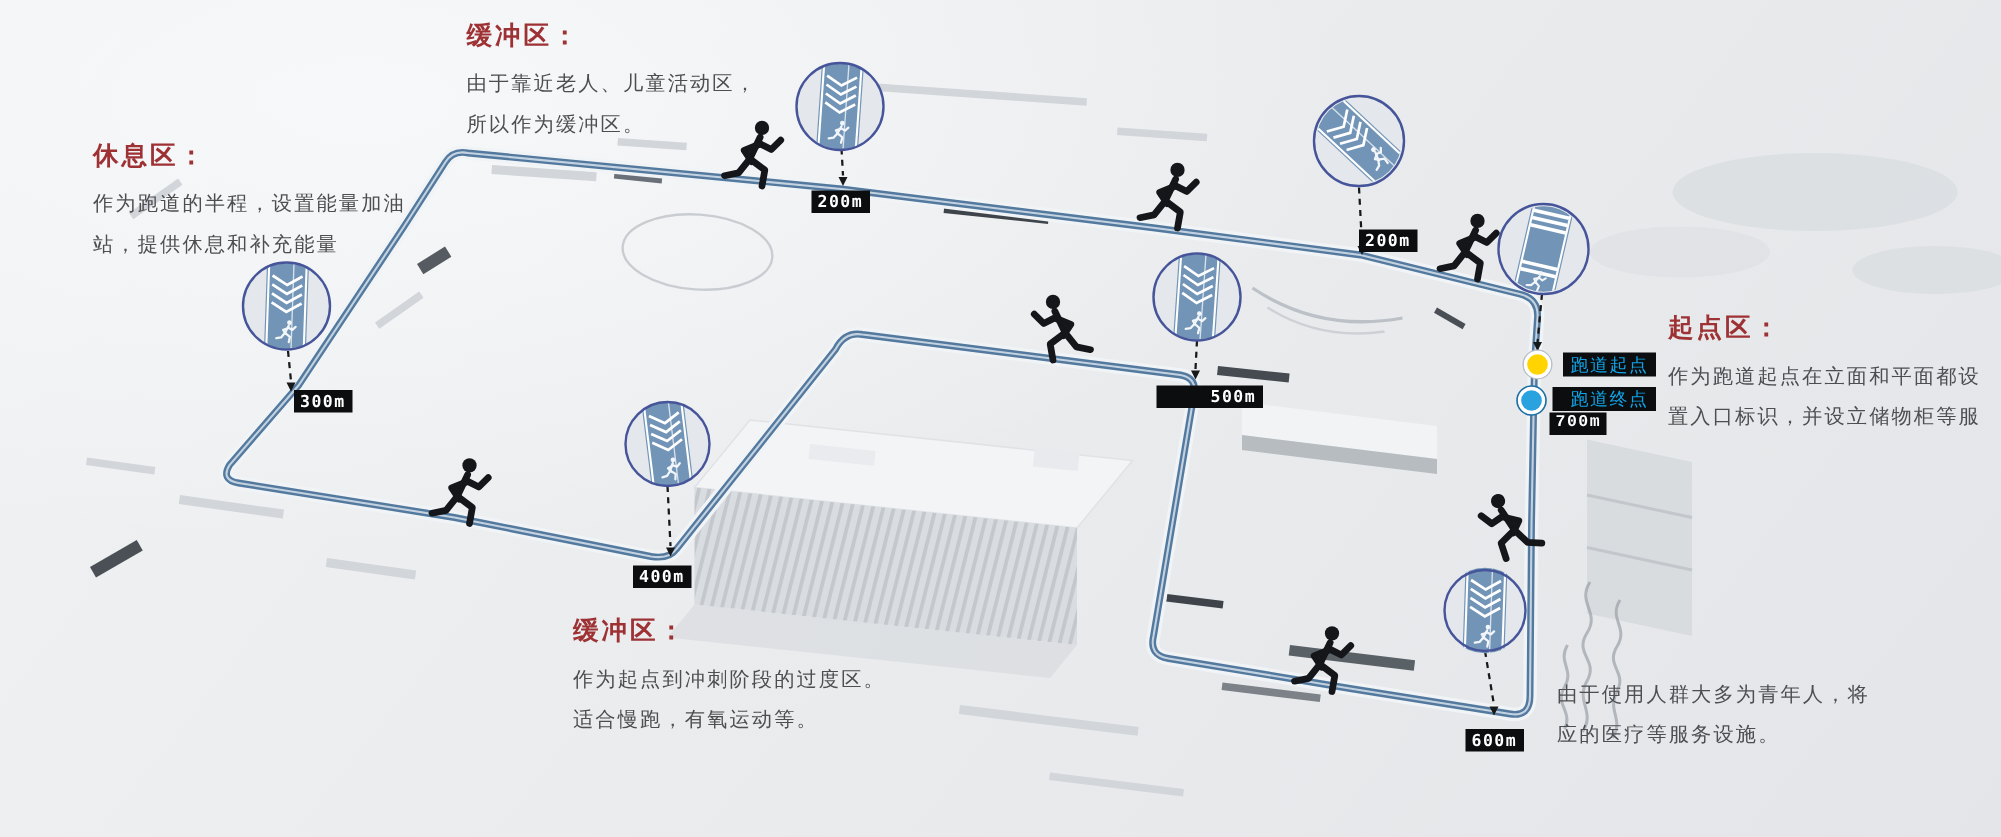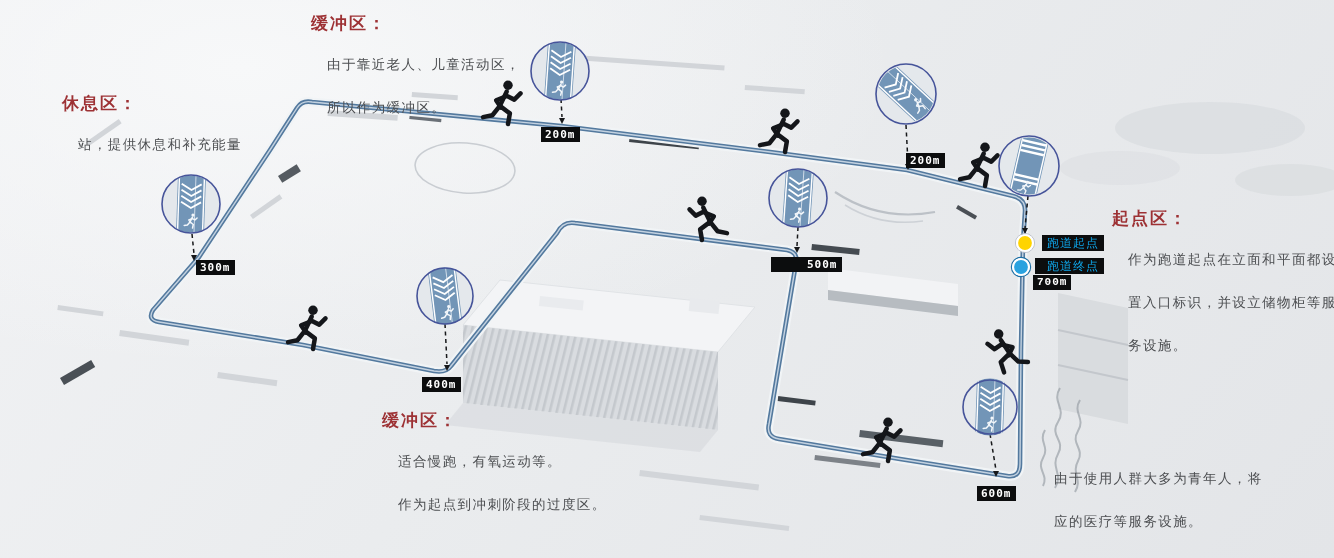--- a/index.html
+++ b/index.html
@@ -7,21 +7,21 @@
     position:relative;width:1334px;height:558px;overflow:hidden;
     background:
       radial-gradient(1100px 500px at 18% 12%, #f7f8f9 0%, rgba(247,248,249,0) 60%),
       linear-gradient(128deg,#f1f2f4 0%,#eaecee 45%,#e3e5e8 100%);
     font-family:"Liberation Sans",sans-serif;
   }
   #stage svg{position:absolute;left:0;top:0;}
   .layer-text{position:absolute;left:0;top:0;width:100%;height:100%;pointer-events:none;}
   .zone{position:absolute;white-space:nowrap;}
   .zone h3{margin:0 0 7px 0;font-size:17px;font-weight:bold;letter-spacing:2px;color:#9d3134;}
-  .zone p{margin:16px;font-size:13.5px;line-height:27px;letter-spacing:1.4px;color:#4c4e51;}
+  .zone p{margin:0;font-size:13.5px;line-height:27px;letter-spacing:1.4px;color:#4c4e51;}
   #zone-buffer-top{left:311px;top:12px;}
   #zone-rest{left:62px;top:92px;}
   #zone-start{left:1112px;top:207px;}
   #zone-sprint{left:1038px;top:449px;}
   #zone-buffer-bottom{left:382px;top:409px;}
   .dist-badge{
     position:absolute;background:#0c0d0e;color:#ffffff;
     font-family:"DejaVu Sans Mono",monospace;font-weight:bold;
     font-size:11px;line-height:15px;padding:0 4px;letter-spacing:1px;
   }
@@ -246,39 +246,39 @@
 <div class="layer-text">
 
   <div class="zone" id="zone-buffer-top">
     <h3>缓冲区：</h3>
     <p>由于靠近老人、儿童活动区，</p>
     <p>所以作为缓冲区。</p>
   </div>
 
   <div class="zone" id="zone-rest">
     <h3>休息区：</h3>
+    <p>作为跑道的半程，设置能量加油</p>
     <p>站，提供休息和补充能量</p>
   </div>
 
   <div class="zone" id="zone-start">
     <h3>起点区：</h3>
     <p>作为跑道起点在立面和平面都设</p>
     <p>置入口标识，并设立储物柜等服</p>
-    <p>务设施。</p>
   </div>
 
   <div class="zone" id="zone-sprint">
     <p>由于使用人群大多为青年人，将</p>
     <p>应的医疗等服务设施。</p>
   </div>
 
   <div class="zone" id="zone-buffer-bottom">
     <h3>缓冲区：</h3>
+    <p>作为起点到冲刺阶段的过度区。</p>
     <p>适合慢跑，有氧运动等。</p>
-    <p>作为起点到冲刺阶段的过度区。</p>
   </div>
 
   <div class="dist-badge" id="badge-100">200m</div>
   <div class="dist-badge" id="badge-200">200m</div>
   <div class="dist-badge" id="badge-300">300m</div>
   <div class="dist-badge" id="badge-400">400m</div>
   <div class="dist-badge" id="badge-500">500m</div>
   <div class="dist-badge" id="badge-600">600m</div>
   <div class="dist-badge" id="badge-700">700m</div>
 

